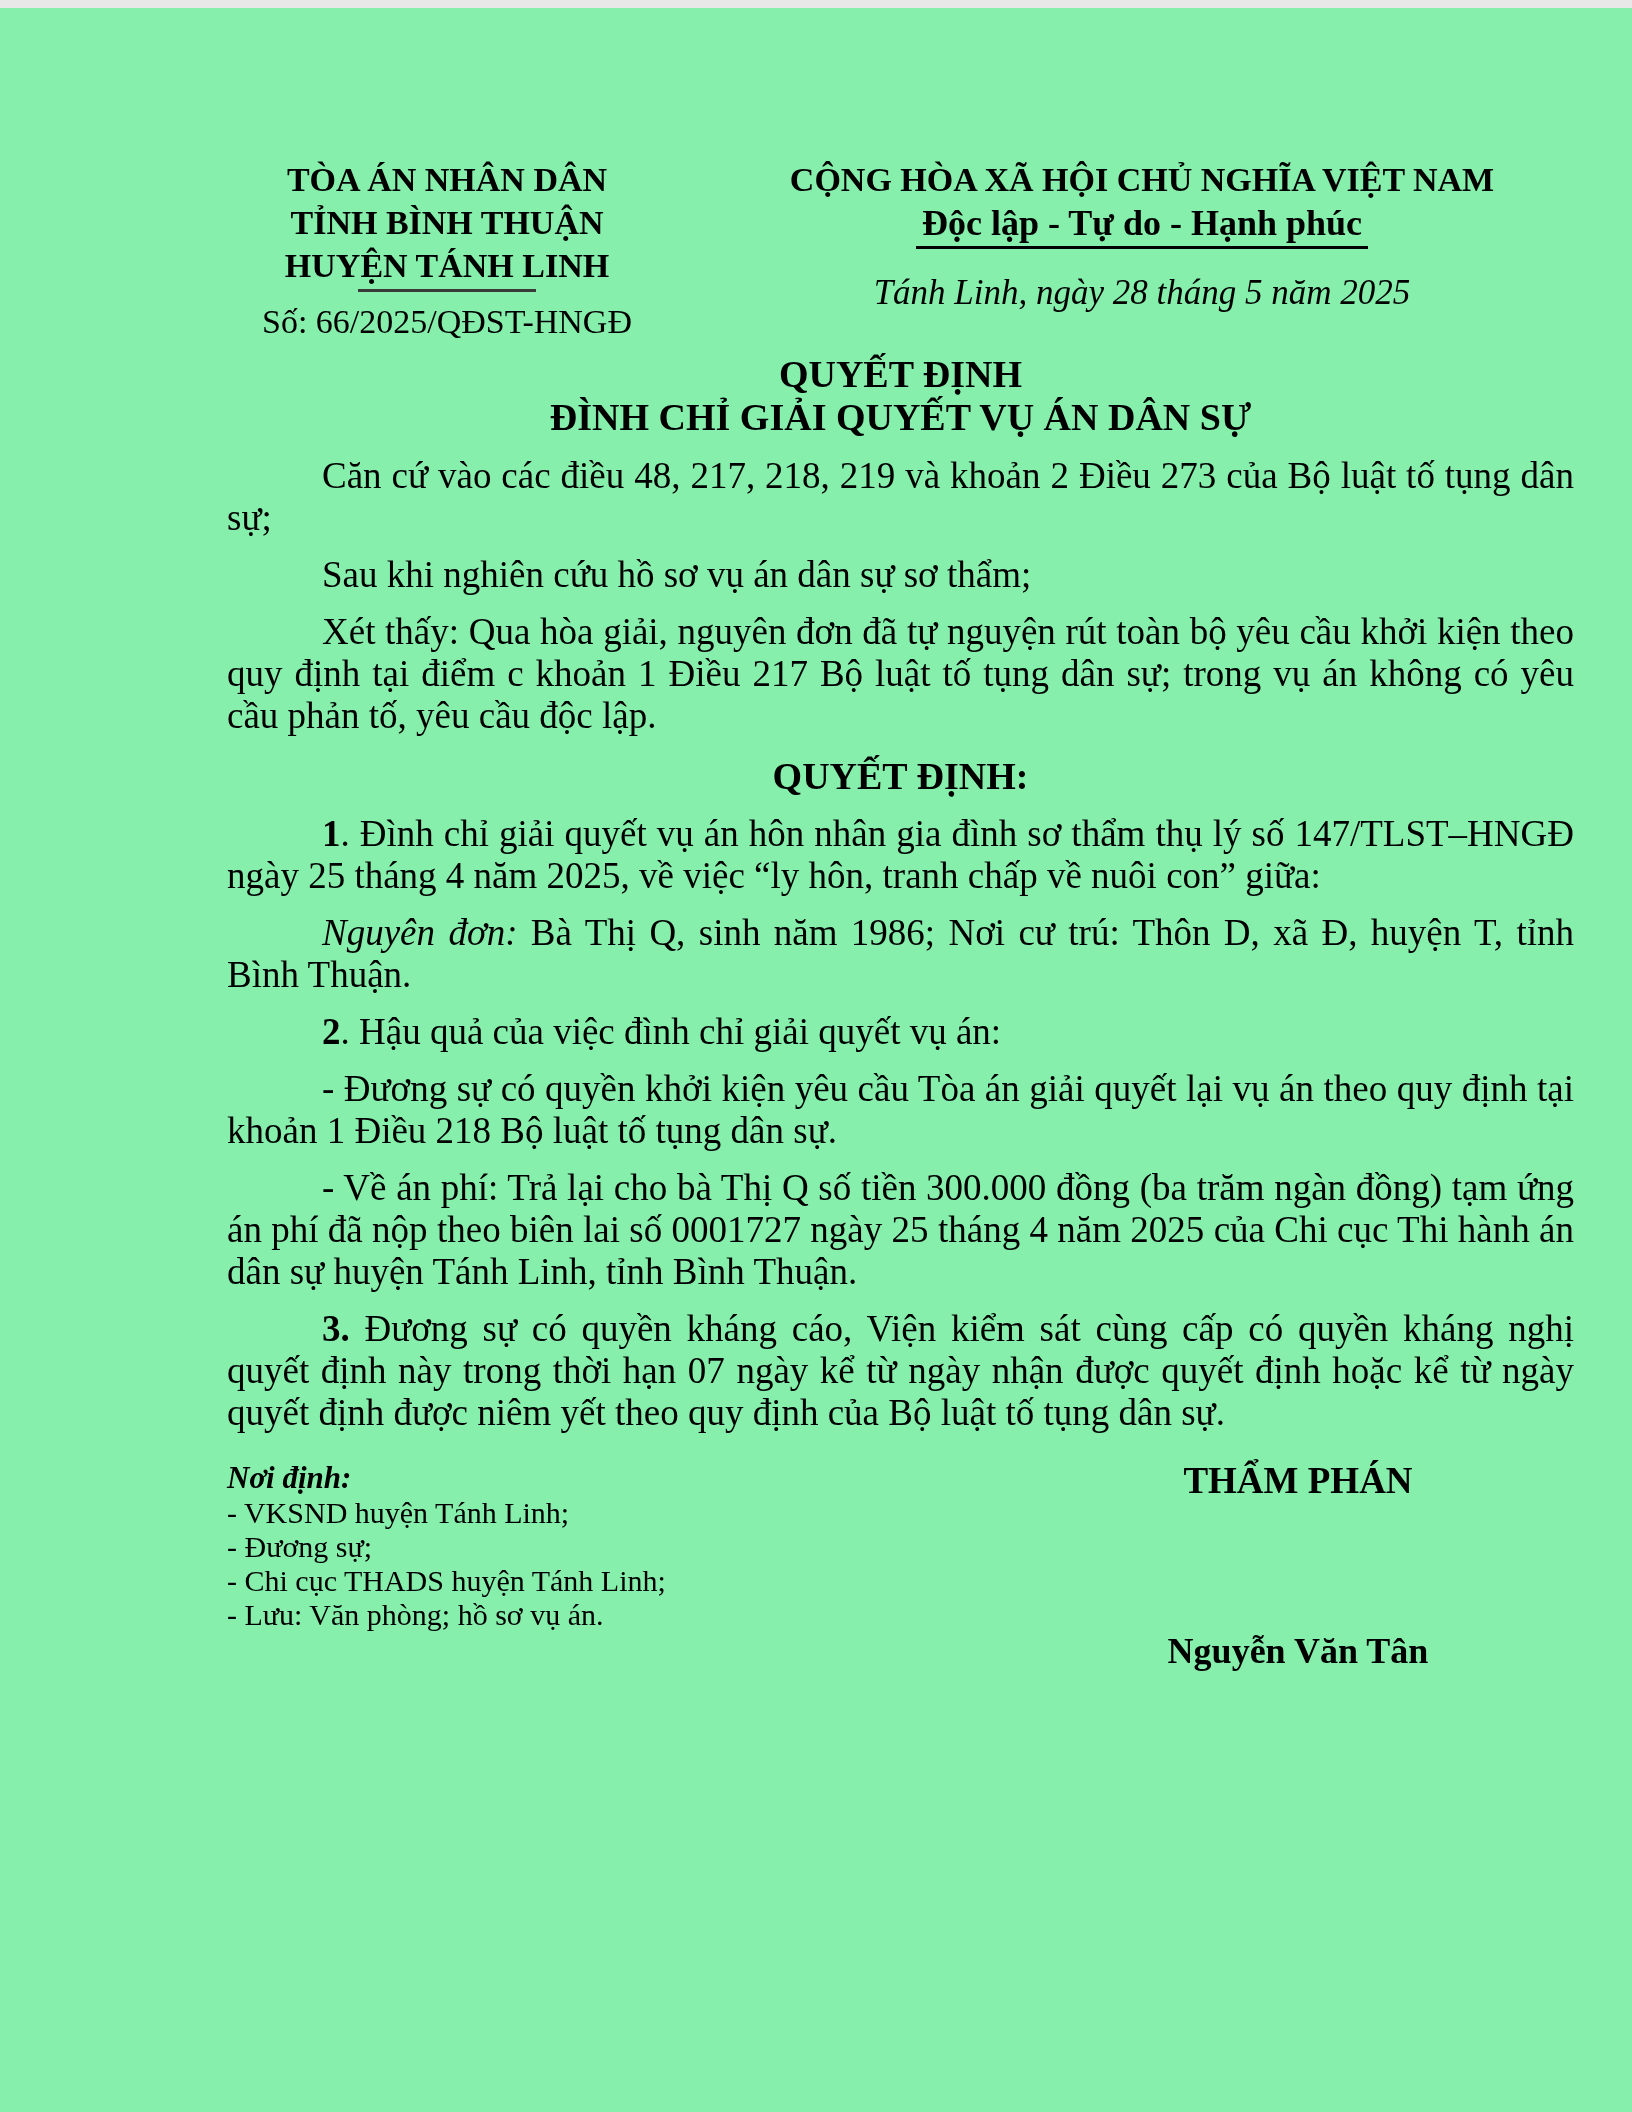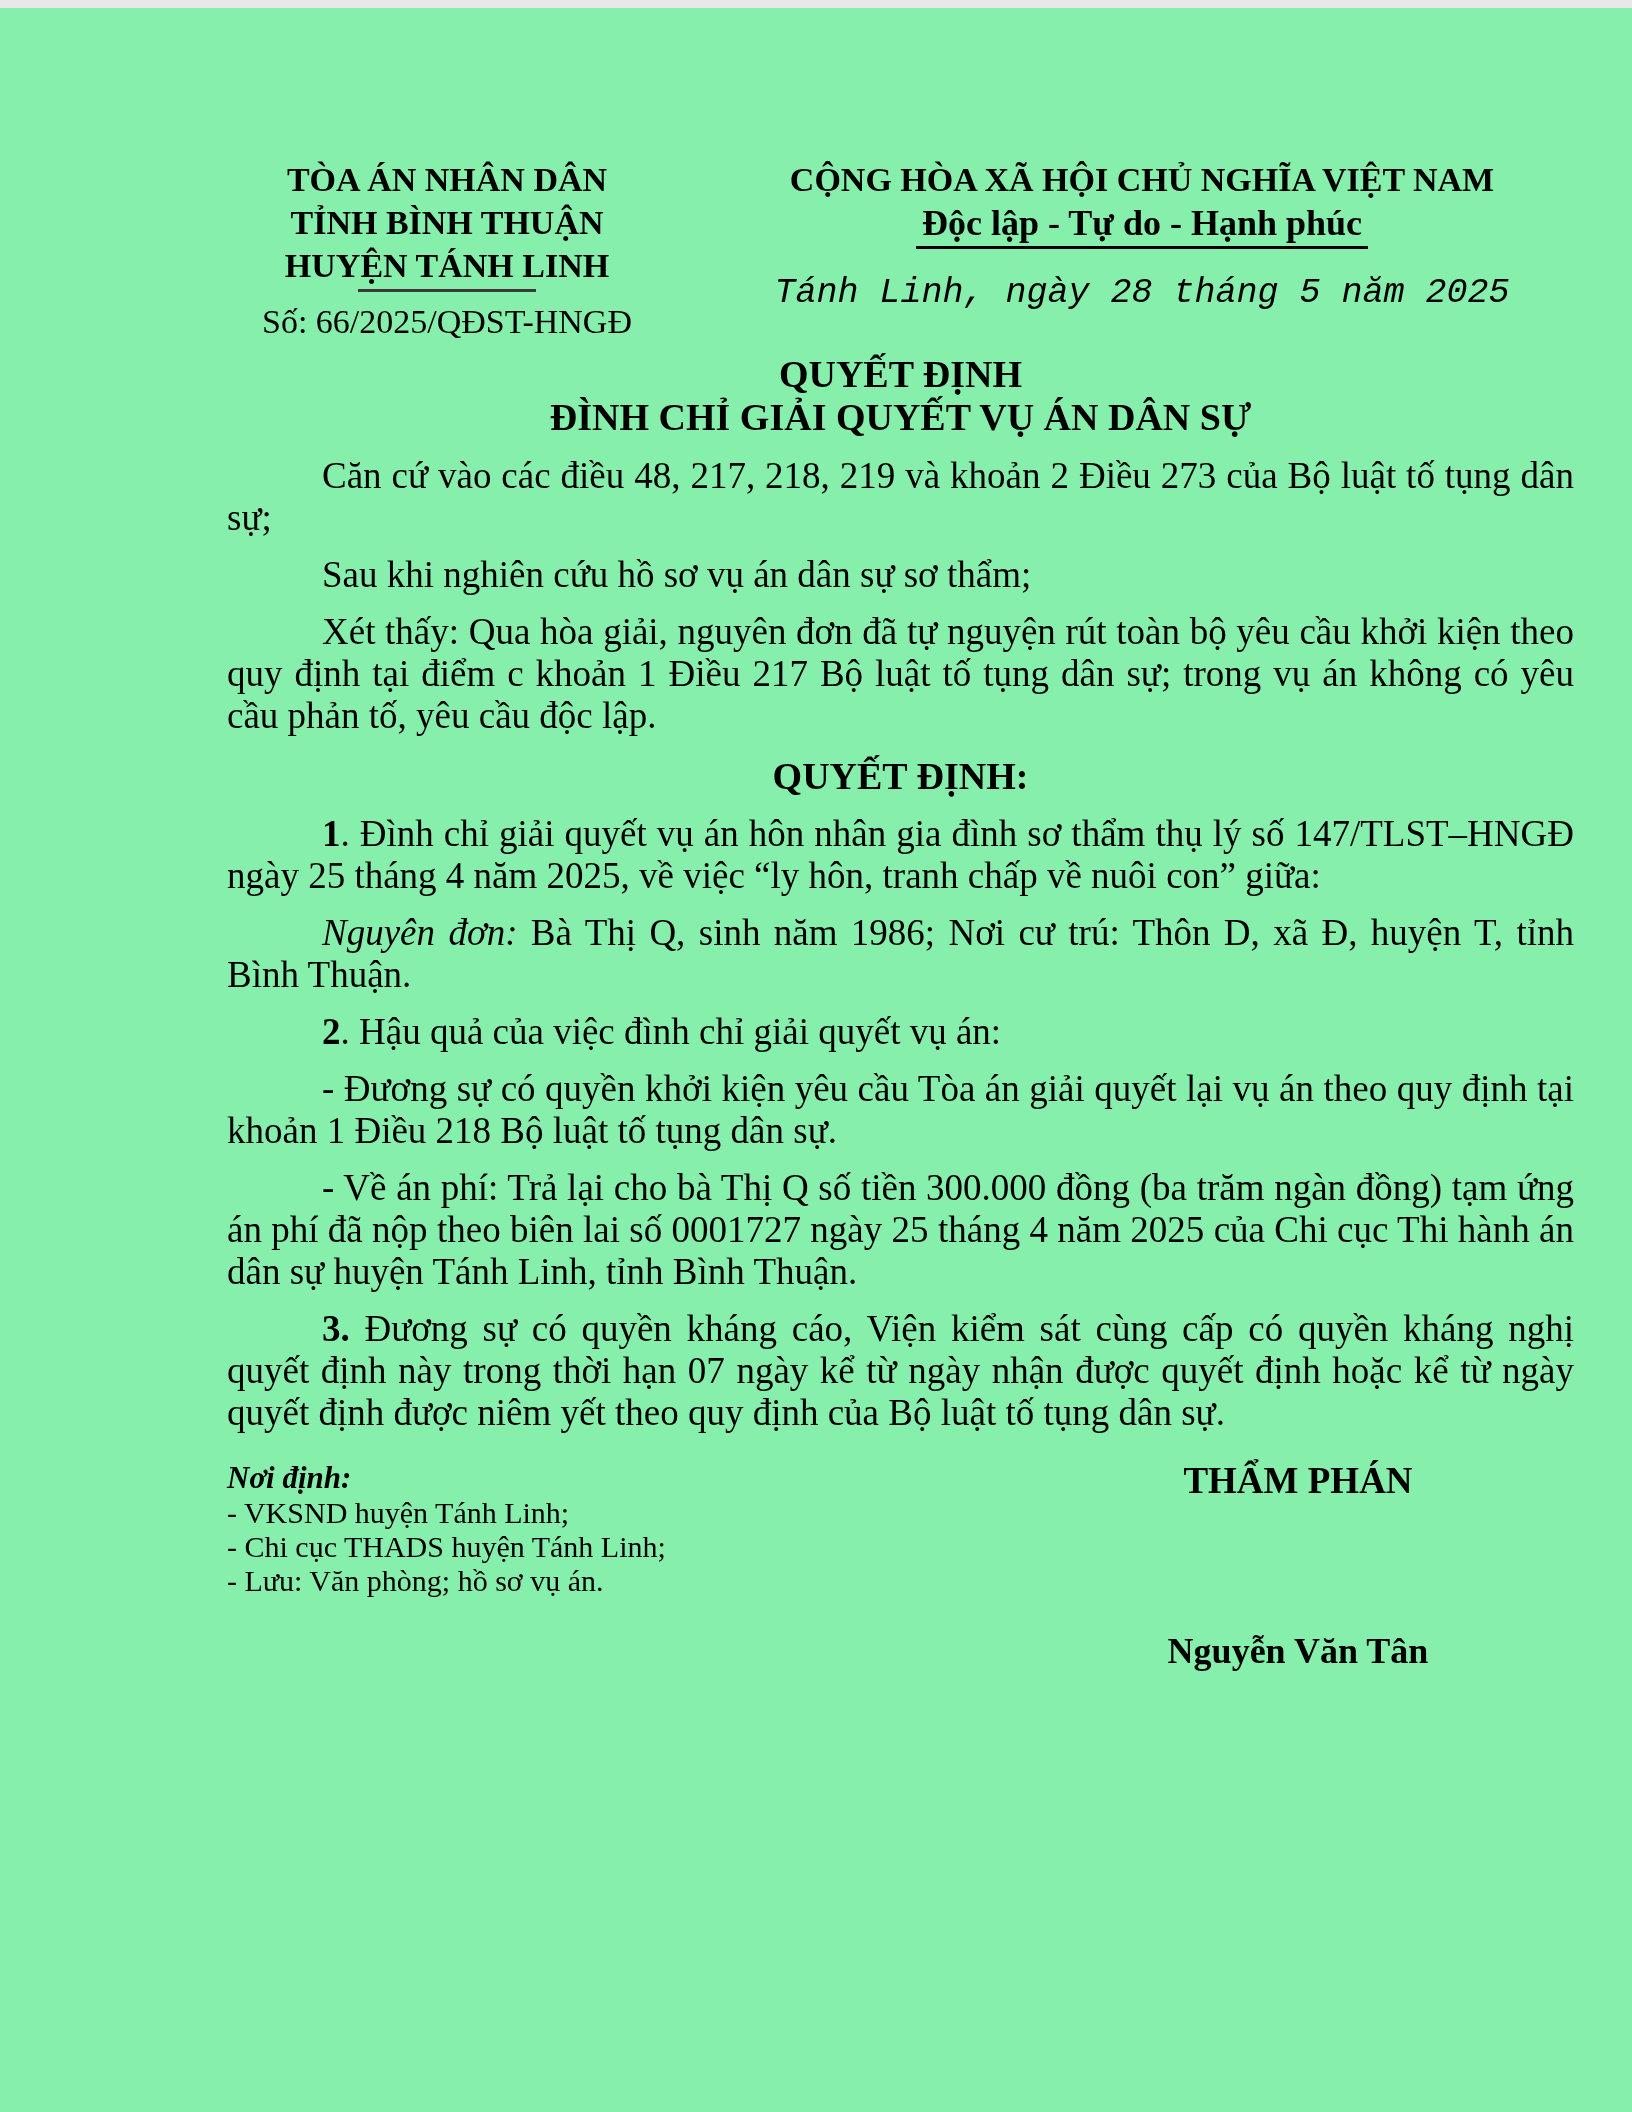--- a/index.html
+++ b/index.html
@@ -18,21 +18,21 @@
   
   .header { display: flex; justify-content: space-between; align-items: flex-start; }
   .header-left { width: 440px; text-align: center; flex: 0 0 auto; }
   .org-line { font-size: 34px; line-height: 43px; font-weight: bold; white-space: nowrap; }
   .org-rule { width: 178px; border-top: 3px solid #3a3a3a; margin: 2px auto 0 auto; }
   .doc-number { font-size: 34px; line-height: 43px; margin-top: 8px; white-space: nowrap; }
   .header-right { width: 760px; text-align: center; flex: 0 0 auto; margin-right: 52px; }
   .nation-line { font-size: 34px; line-height: 43px; font-weight: bold; white-space: nowrap; }
   .motto { display: inline-block; font-size: 36px; line-height: 44px; font-weight: bold;
            border-bottom: 3px solid #000; padding: 0 6px 1px 6px; white-space: nowrap; }
-  .dateline { font-size: 35px; line-height: 40px; font-style: italic; margin-top: 24px; white-space: nowrap; font-family: Liberation Mono, monospace; }
+  .dateline { font-size: 35px; line-height: 40px; font-style: italic; margin-top: 24px; white-space: nowrap; }
   
   .title-block { text-align: center; margin-top: 10px; }
   .title-line { font-size: 38px; line-height: 43px; font-weight: bold; }
   
   .body-block { margin-top: 16px; }
   .body-block p {
     font-size: 37px;
     line-height: 42px;
     text-align: justify;
     text-indent: 95px;
@@ -92,20 +92,21 @@
     <p>- Đương sự có quyền khởi kiện yêu cầu Tòa án giải quyết lại vụ án theo quy định tại khoản 1 Điều 218 Bộ luật tố tụng dân sự.</p>
     <p>- Về án phí: Trả lại cho bà Thị Q số tiền 300.000 đồng (ba trăm ngàn đồng) tạm ứng án phí đã nộp theo biên lai số 0001727 ngày 25 tháng 4 năm 2025 của Chi cục Thi hành án dân sự huyện Tánh Linh, tỉnh Bình Thuận.</p>
 
     <p><span class="lead-bold">3.</span><span> Đương sự có quyền kháng cáo, Viện kiểm sát cùng cấp có quyền kháng nghị quyết định này trong thời hạn 07 ngày kể từ ngày nhận được quyết định hoặc kể từ ngày quyết định được niêm yết theo quy định của Bộ luật tố tụng dân sự.</span></p>
   </div>
 
   <div class="footer">
     <div class="recipients">
       <div class="recipients-label">Nơi định:</div>
       <div class="recipient-item">- VKSND huyện Tánh Linh;</div>
+      <div class="recipient-item">- Đương sự;</div>
       <div class="recipient-item">- Chi cục THADS huyện Tánh Linh;</div>
       <div class="recipient-item">- Lưu: Văn phòng; hồ sơ vụ án.</div>
     </div>
     <div class="signature">
       <div class="judge-title">THẨM PHÁN</div>
       <div class="judge-name">Nguyễn Văn Tân</div>
     </div>
   </div>
 
 </div>

